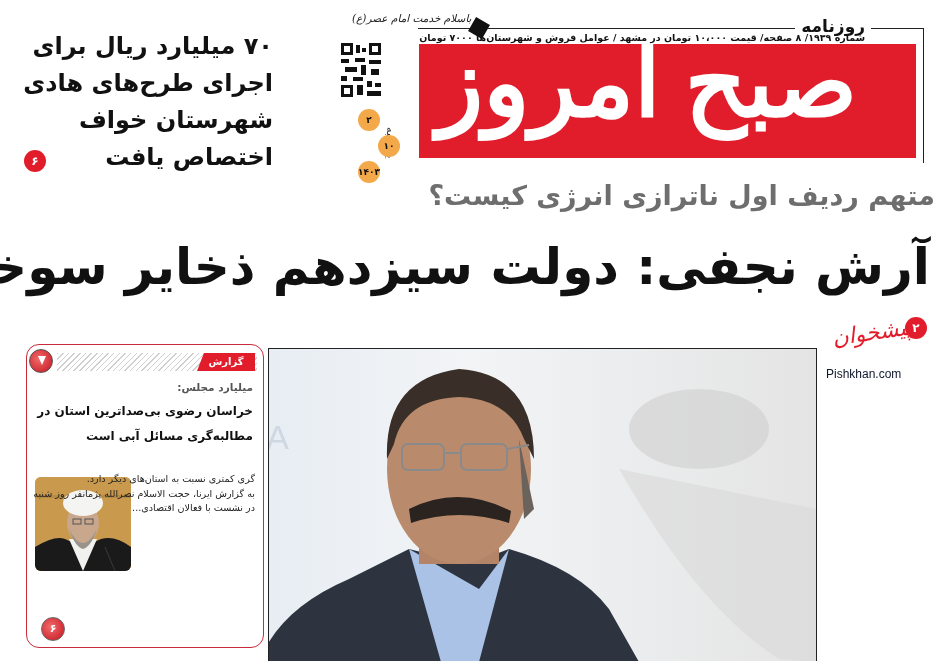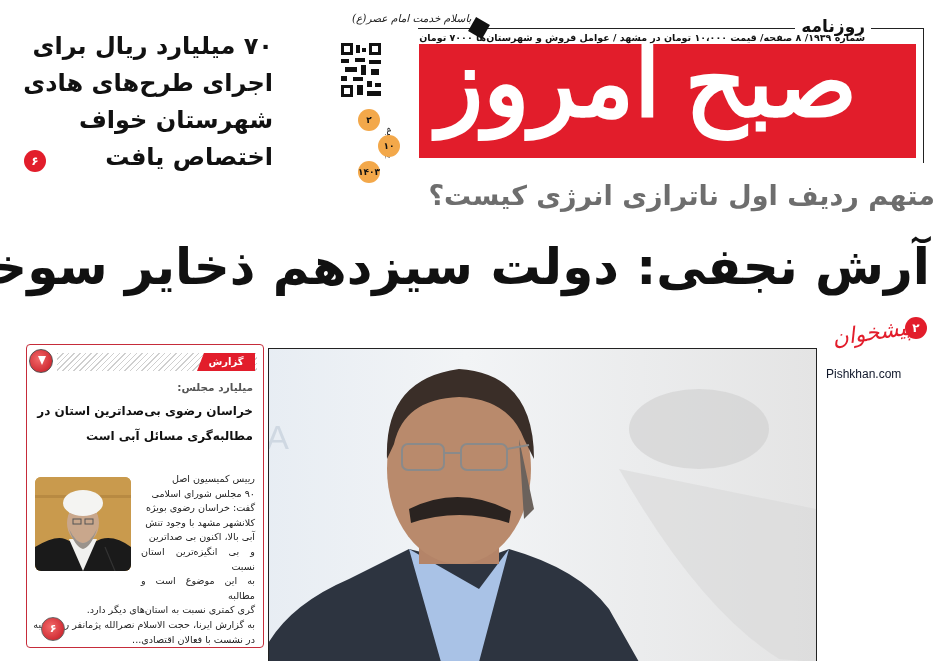--- a/index.html
+++ b/index.html
@@ -77,21 +77,21 @@
     color: #e21d2b; font-style: italic; transform: rotate(-8deg);
   }
   .watermark-en {
     position: absolute; left: 826px; top: 367px; font-family: Liberation Sans, sans-serif; font-size: 12px;
     color: #0f172a; direction: ltr;
   }
 
   
   .report-box {
     position: absolute; left: 26px; top: 344px; width: 238px; height: 304px; border: 1.8px solid #c62c3a;
-    border-radius: 4px; background: #fff;
+    border-radius: 13px; background: #fff;
   }
   .report-hatch {
     position: absolute; left: 30px; top: 8px; width: 200px; height: 18px;
     background: repeating-linear-gradient(135deg, #cfcfcf 0 1px, #fff 1px 4px);
   }
   .report-tag {
     position: absolute; right: 8px; top: 8px; width: 58px; height: 18px; background: #e21d2b; color: #fff;
     font-size: 10px; font-weight: bold; text-align: center; line-height: 18px;
     clip-path: polygon(12% 0, 100% 0, 100% 100%, 0 100%);
   }
@@ -196,29 +196,20 @@
       <ellipse cx="48" cy="46" rx="16" ry="20" fill="#c9a78c"></ellipse>
       <path d="M34 52 Q48 80 62 52 Q56 70 48 72 Q40 70 34 52 Z" fill="#9a938c"></path>
       <ellipse cx="48" cy="26" rx="20" ry="13" fill="#f4f4f2"></ellipse>
       <rect x="38" y="42" width="8" height="5" fill="none" stroke="#555" stroke-width="1"></rect>
       <rect x="50" y="42" width="8" height="5" fill="none" stroke="#555" stroke-width="1"></rect>
       <line x1="70" y1="70" x2="80" y2="94" stroke="#333" stroke-width="1.2"></line>
     </svg>
   </div>
 
   <div class="report-body">
-    <div style="margin-right:0;padding-right:0;width:114px;margin-left:auto;margin-right:0;float:right;">
-      <div>رییس کمیسیون اصل</div>
-      <div>۹۰ مجلس شورای اسلامی</div>
-      <div>گفت: خراسان رضوی بویژه</div>
-      <div>کلانشهر مشهد با وجود تنش</div>
-      <div>آبی بالا، اکنون بی صداترین</div>
-      <div>و بی انگیزه‌ترین استان نسبت</div>
-      <div>به این موضوع است و مطالبه</div>
-    </div>
     <div style="clear:both;"></div>
     <div>گری کمتری نسبت به استان‌های دیگر دارد.</div>
     <div style="white-space:nowrap;">به گزارش ایرنا، حجت الاسلام نصرالله پژمانفر روز شنبه</div>
     <div>در نشست با فعالان اقتصادی...</div>
   </div>
 
   <div class="report-badge">۶</div>
 </div>
 
 <div class="main-photo">

